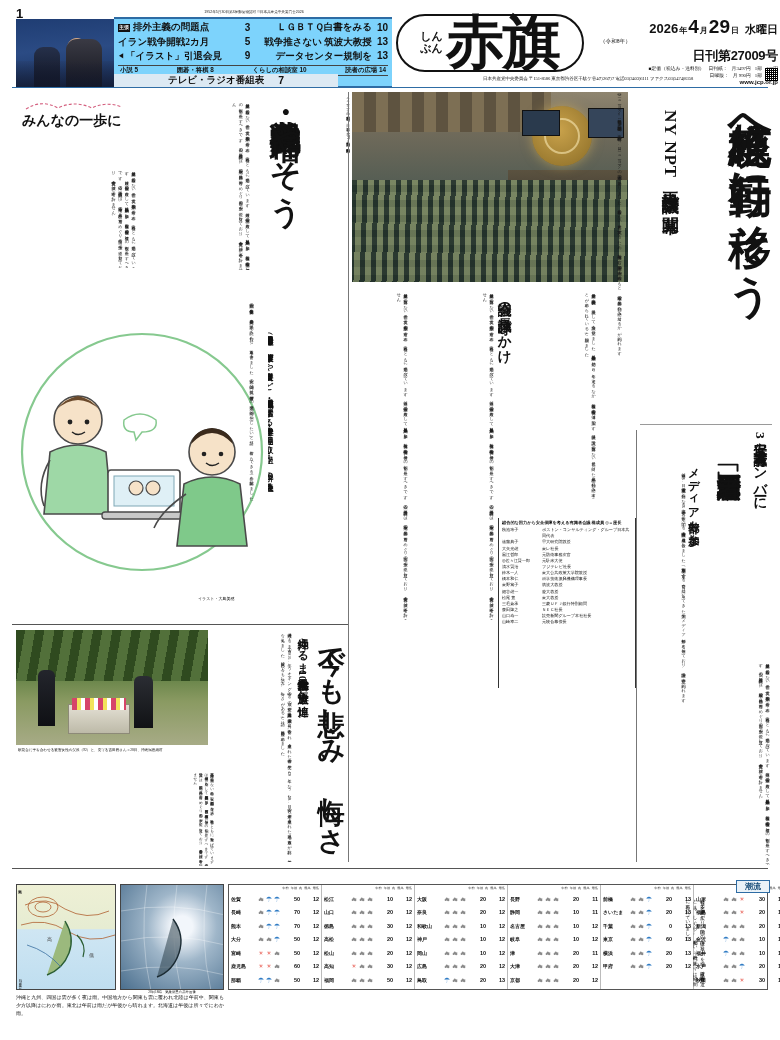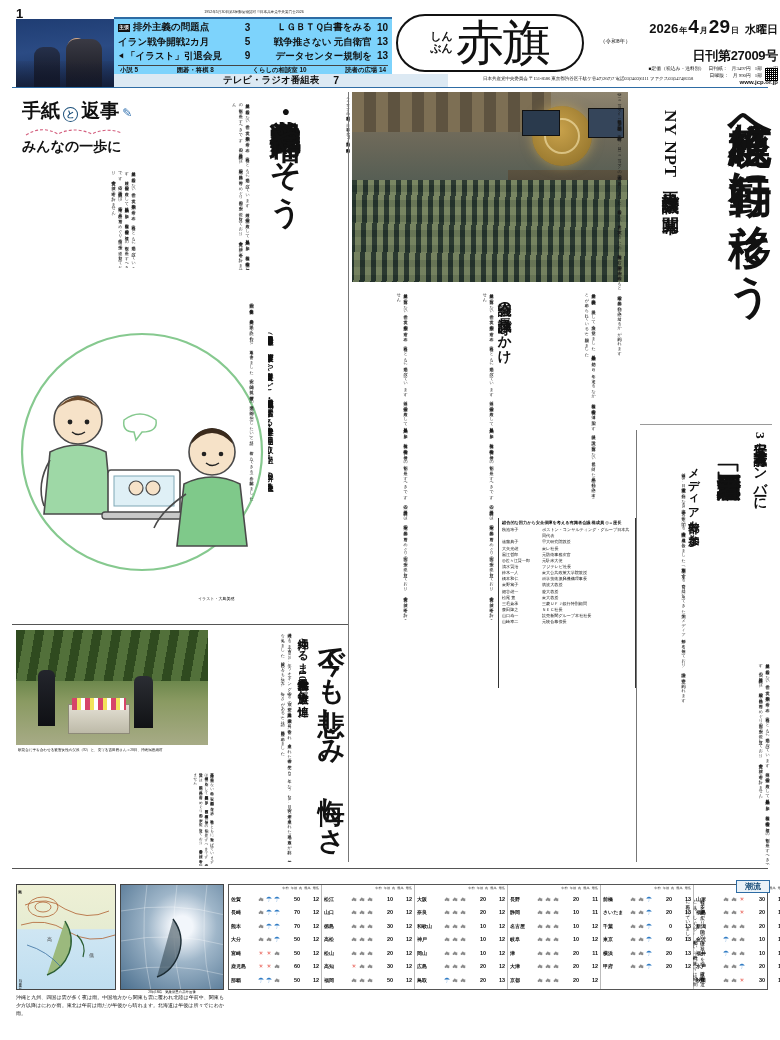--- a/index.html
+++ b/index.html
@@ -58,35 +58,35 @@
     padding:0 1px; margin-right:1px; line-height:1.5;
     font-family:"Liberation Sans",sans-serif; vertical-align:middle;
   }
   .idx-sub {
     margin: 1px 4px 0 4px; border-top:1px solid #444; border-bottom:1px solid #444;
     display:flex; justify-content:space-between; align-items:center;
     font-size:6.4px; font-weight:bold; padding:0 2px;
   }
   .idx-sub span.n { font-family:"Liberation Sans",sans-serif; }
   .tvband {
-    position:absolute; left:114px; top:74px; width:334px; height:13px;
+    position:absolute; left:114px; top:74px; width:224px; height:13px;
     background:#dce9f3; display:flex; align-items:flex-start; justify-content:center;
     gap:14px; font-weight:bold; font-size:9.5px;
   }
   .tvband .n { font-family:"Liberation Sans",sans-serif; font-size:10.5px; }
 
   
   .logo {
     position:absolute; left:396px; top:14px; width:188px; height:58px;
     border:2.5px solid #111; border-radius:29px;
     display:flex; align-items:center; justify-content:center; gap:3px;
     background:#fff;
   }
   .logo .kana { display:flex; flex-direction:column; font-weight:bold; font-size:11px; line-height:1.05; }
-  .logo .big { font-size:48px; font-weight:normal; letter-spacing:-1px; line-height:1; }
+  .logo .big { font-size:58px; font-weight:bold; letter-spacing:-1px; line-height:1; }
   .dateblk { position:absolute; left:596px; top:16px; width:182px; }
   .dateline { display:flex; align-items:baseline; justify-content:flex-end; gap:1px;
     font-family:"Liberation Sans",sans-serif; font-weight:bold; }
   .dateline .y { font-size:13px; } .dateline .u { font-size:8px; }
   .dateline .d { font-size:19px; } .dateline .dow { font-size:11px; margin-left:5px; }
   .reiwa { text-align:left; padding-left:4px; font-size:5.6px; }
   .issue { text-align:right; font-weight:bold; font-size:13px; margin-top:1px;
     font-family:"Liberation Sans",sans-serif; letter-spacing:-.3px;}
   .pricerow { display:flex; justify-content:flex-end; gap:4px; font-size:4.8px; line-height:1.5; }
   .pricelbl { font-size:4.8px; }
@@ -288,21 +288,21 @@
           <span class="lbl" style="text-align:right">ＬＧＢＴＱ白書をみる</span>
           <span class="pg">10</span>
         </div>
       </div>
       <div class="idxrow">
         <div class="half">
           <span class="lbl">イラン戦争開戦2カ月</span>
           <span class="pg">5</span>
         </div>
         <div class="half r">
-          <span class="lbl" style="text-align:right">戦争推さない 元自衛官</span>
+          <span class="lbl" style="text-align:right">戦争推さない 筑波大教授</span>
           <span class="pg">13</span>
         </div>
       </div>
       <div class="idxrow">
         <div class="half">
           <span style="font-size:6px">◀</span>
           <span class="lbl">「イラスト」引退会見</span>
           <span class="pg">9</span>
         </div>
         <div class="half r">
@@ -453,26 +453,20 @@
           </tr>
         <tr>
             <td class="nm">山崎幸二</td>
             <td>元統合幕僚長</td>
           </tr>
       </tbody>
     </table>
   </div>
 
   <div style="position:absolute;left:22px;top:98px;width:130px;height:62px;">
-    <div style="display:flex;align-items:baseline;gap:3px;">
-      <span style="font-size:19px;font-weight:bold;">手紙</span>
-      <span style="font-size:9px;font-weight:bold;border:1.5px solid #1a4f7a;border-radius:50%;padding:0 2px;color:#1a4f7a;">と</span>
-      <span style="font-size:19px;font-weight:bold;">返事</span>
-      <span style="font-size:12px;color:#2f6fae;">✎</span>
-    </div>
     <svg width="120" height="13" style="display:block;margin-top:1px">
       <path d="M4 10 Q20 0 36 9 Q52 1 70 9 Q84 2 100 8" stroke="#d4607f" stroke-width="1.1" fill="none" stroke-dasharray="3 2"></path>
     </svg>
     <div style="font-size:14px;font-weight:bold;margin-top:0px;">みんなの一歩に</div>
   </div>
 
   <div class="hl-left">反戦・学費 仲間増やそう</div>
   <div class="hl-left-sub">日本民主青年同盟（民青）は、学費値下げや食料支援など、学園・地域・職場で活躍する青年・学生の運動に取り組み、科学の社会主義と日本共産党綱領を学んでいます。</div>
 
   <div class="photo ph-illust">

